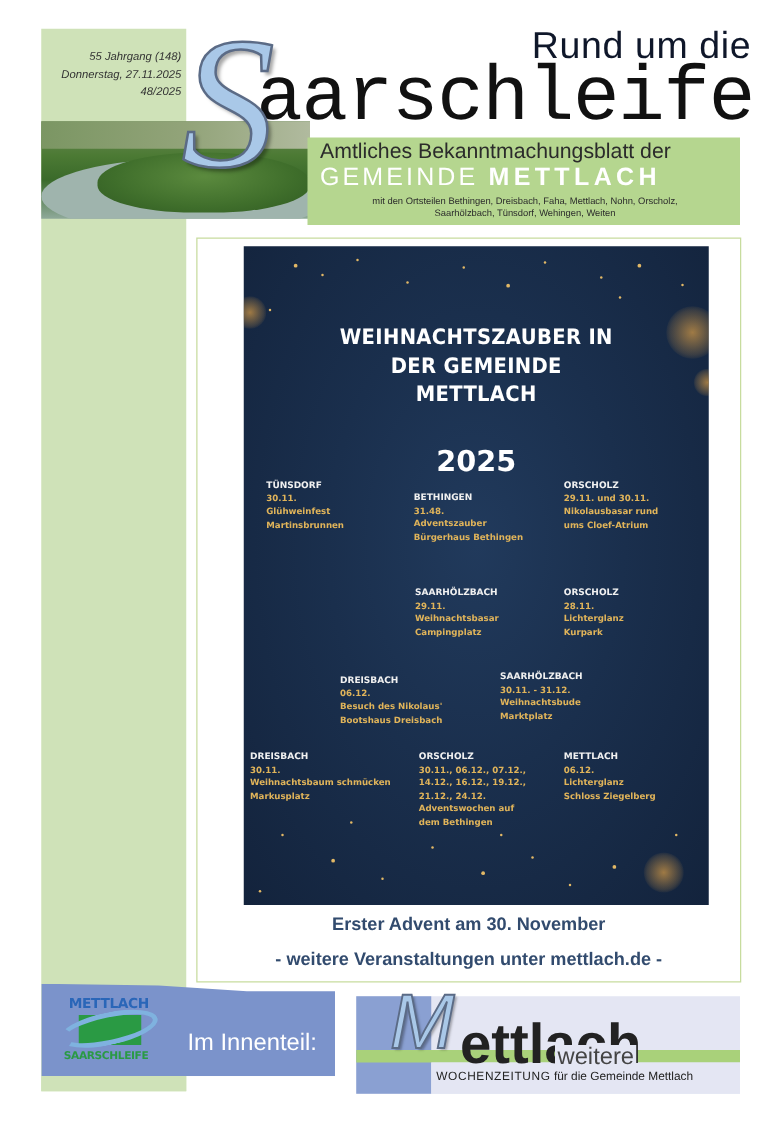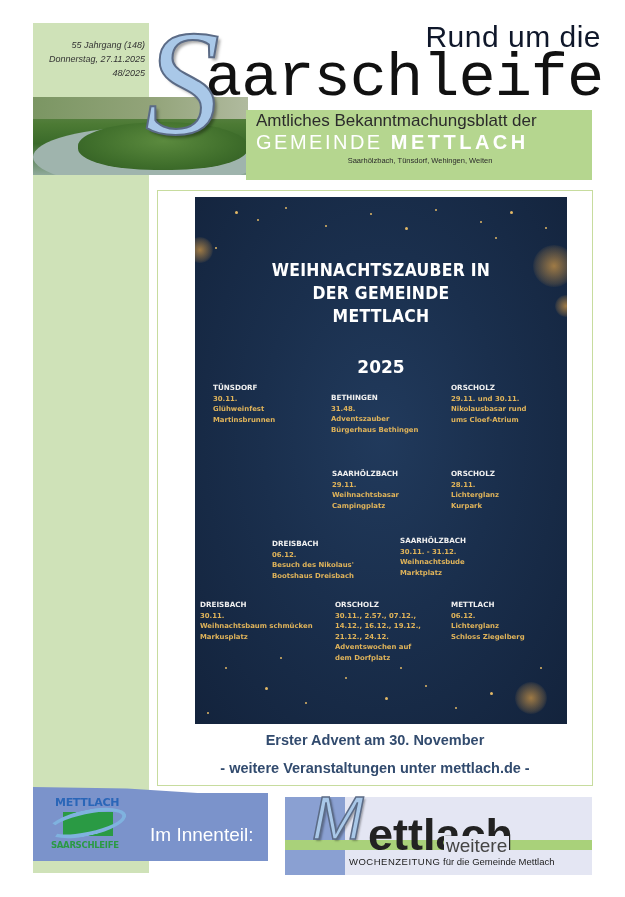--- a/index.html
+++ b/index.html
@@ -35,21 +35,21 @@
   
   .main-box { position: absolute; left: 157px; top: 190px; width: 436px; height: 596px; border: 1px solid #c7dc9e; background: #fff; }
 
   .poster { position: absolute; left: 195px; top: 197px; width: 372px; height: 527px; overflow: hidden;
             background: radial-gradient(ellipse at 50% 45%, #213a5c 0%, #1a2f4d 45%, #13233c 100%); }
   .sparkle { position: absolute; border-radius: 50%; background: #e2b866; }
   .bokeh { position: absolute; border-radius: 50%; background: radial-gradient(circle, rgba(205,150,70,0.75) 0%, rgba(205,150,70,0.2) 60%, rgba(205,150,70,0) 75%); }
 
   .poster-title { position: absolute; left: 0; top: 62px; width: 100%; text-align: center; color: #ffffff;
                   font-family: "DejaVu Sans", sans-serif; font-weight: bold; font-size: 17px; line-height: 23px; transform: scaleX(0.92); letter-spacing: 0.3px; }
-  .poster-year { position: absolute; left: 0; top: 160px; width: 100%; text-align: center; color: #fff; font-family: "DejaVu Sans", sans-serif; font-weight: bold; font-size: 17px; }
+  .poster-year { position: absolute; left: 0; top: 160px; width: 100%; text-align: center; color: #fff; font-family: "DejaVu Sans", sans-serif; font-weight: bold; font-size: 23px; }
 
   .event { position: absolute; text-align: left; font-family: "DejaVu Sans", sans-serif; font-size: 6.9px; line-height: 10.5px; font-weight: bold; white-space: nowrap; }
   .event .place { color: #f0f0f0; font-size: 7.2px; }
   .event .line { color: #e0b45a; }
 
   .advent { position: absolute; left: 157px; top: 732px; width: 436px; text-align: center; font-size: 14.5px; font-weight: bold; color: #324b6e; }
   .weitere { position: absolute; left: 157px; top: 760px; width: 436px; text-align: center; font-size: 14.5px; font-weight: bold; color: #324b6e; }
 
   
   .bottom-blue { position: absolute; left: 33px; top: 787px; width: 235px; height: 74px; background: #7b93cb;
@@ -95,20 +95,21 @@
 <div class="big-s">S</div>
 <div class="title-main">aarschleife</div>
 
 <div class="green-band"></div>
 <div class="amtlich">Amtliches Bekanntmachungsblatt der</div>
 <div class="gemeinde">
   <span>GEMEINDE</span>
   <span class="bold">METTLACH</span>
 </div>
 <div class="ortsteile">
+  <div>mit den Ortsteilen Bethingen, Dreisbach, Faha, Mettlach, Nohn, Orscholz,</div>
   <div>Saarhölzbach, Tünsdorf, Wehingen, Weiten</div>
 </div>
 
 <div class="main-box"></div>
 
 <div class="poster">
 
   <div class="bokeh" style="left:-8px;top:40px;width:26px;height:26px;"></div>
   <div class="bokeh" style="left:338px;top:48px;width:42px;height:42px;"></div>
   <div class="bokeh" style="left:360px;top:98px;width:22px;height:22px;"></div>
@@ -191,25 +192,25 @@
   </div>
 
   <div class="event" style="left:5px;top:403px;width:130px;">
     <div class="place">DREISBACH</div>
     <div class="line">30.11.</div>
     <div class="line">Weihnachtsbaum schmücken</div>
     <div class="line">Markusplatz</div>
   </div>
   <div class="event" style="left:140px;top:403px;width:105px;">
     <div class="place">ORSCHOLZ</div>
-    <div class="line">30.11., 2.57., 07.12.,</div>
+    <div class="line">30.11., 06.12., 07.12.,</div>
     <div class="line">14.12., 16.12., 19.12.,</div>
     <div class="line">21.12., 24.12.</div>
     <div class="line">Adventswochen auf</div>
-    <div class="line">dem Dorfplatz</div>
+    <div class="line">dem Bethingen</div>
   </div>
   <div class="event" style="left:256px;top:403px;width:100px;">
     <div class="place">METTLACH</div>
     <div class="line">06.12.</div>
     <div class="line">Lichterglanz</div>
     <div class="line">Schloss Ziegelberg</div>
   </div>
 </div>
 
 <div class="advent">Erster Advent am 30. November</div>

